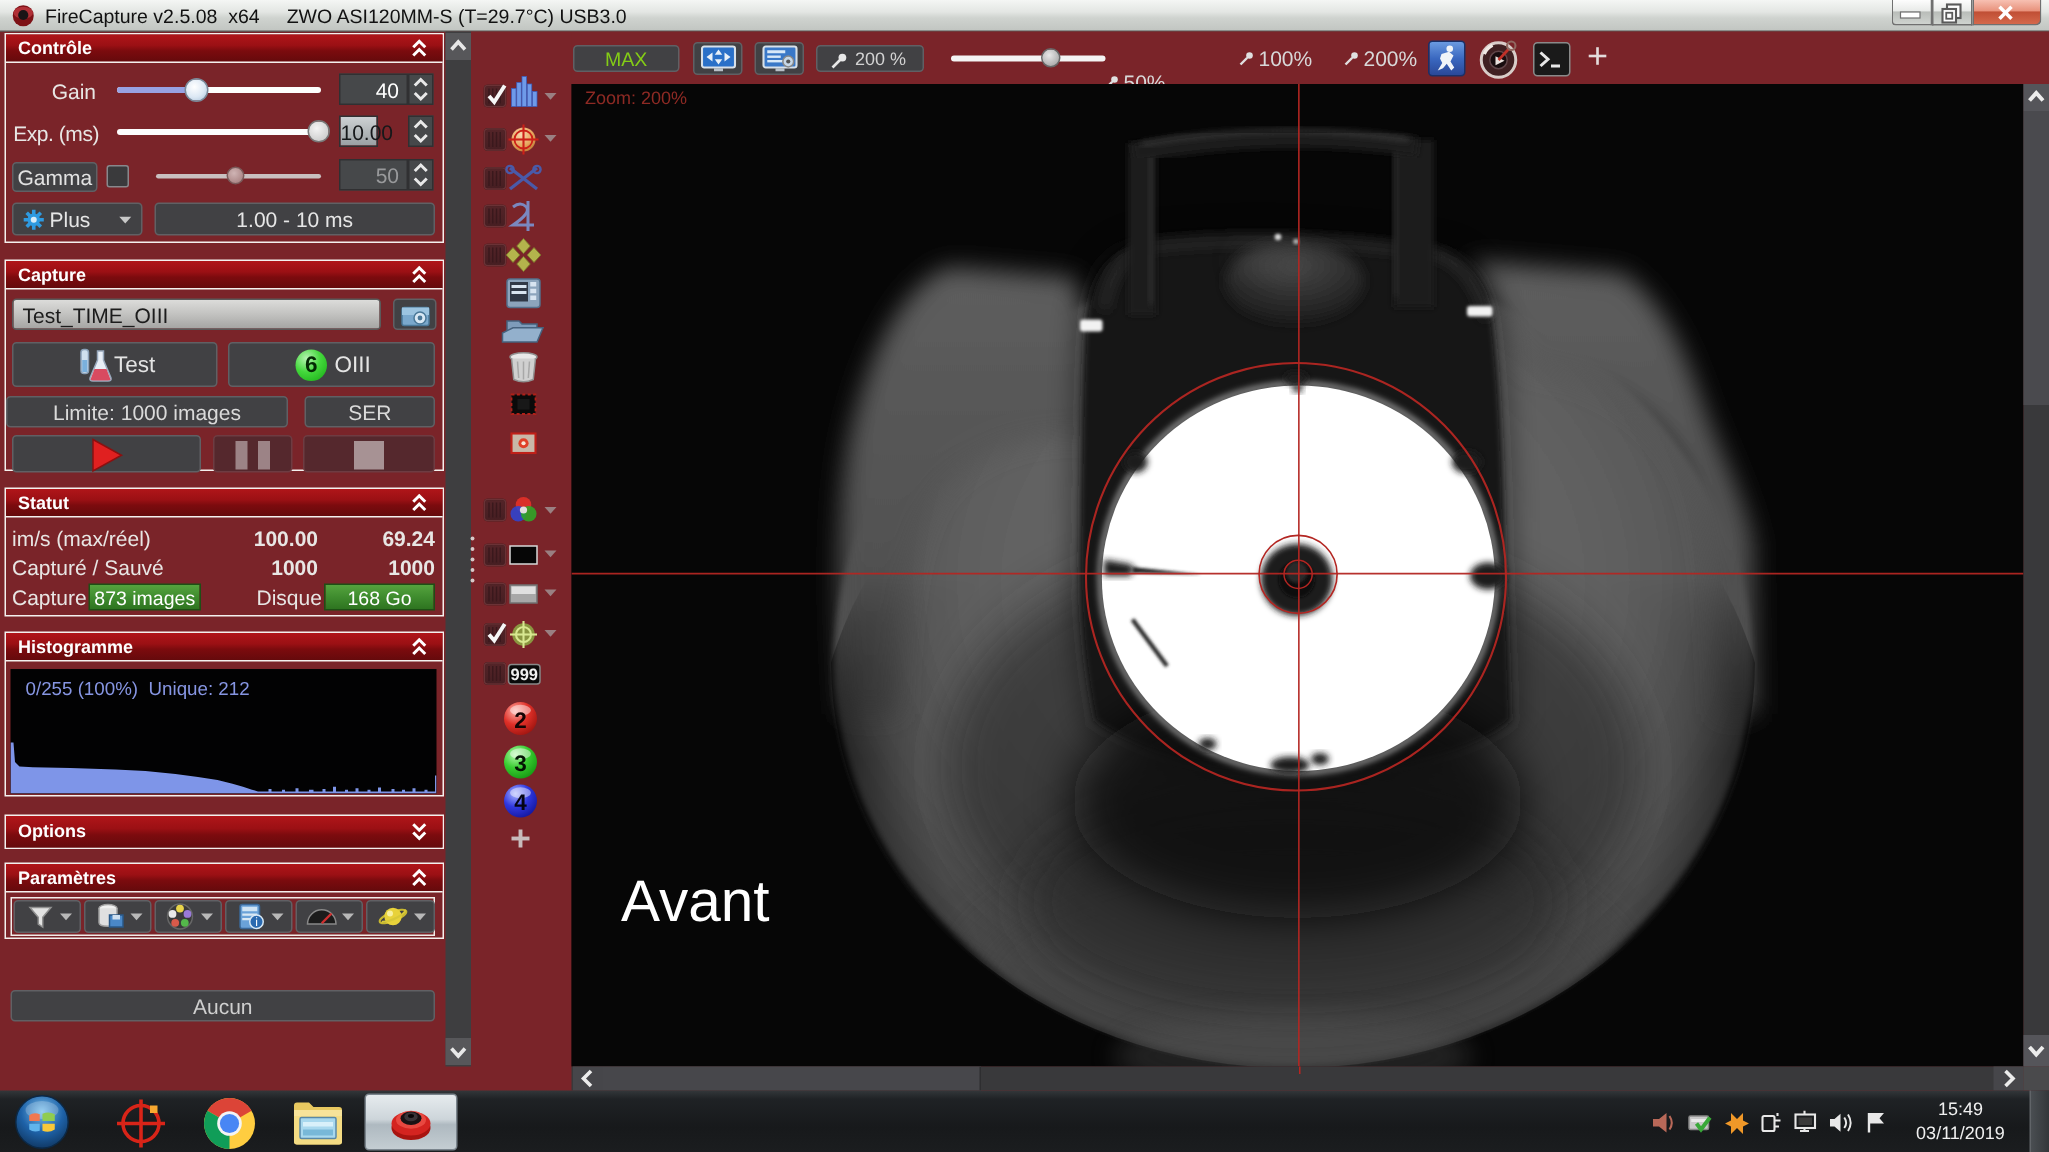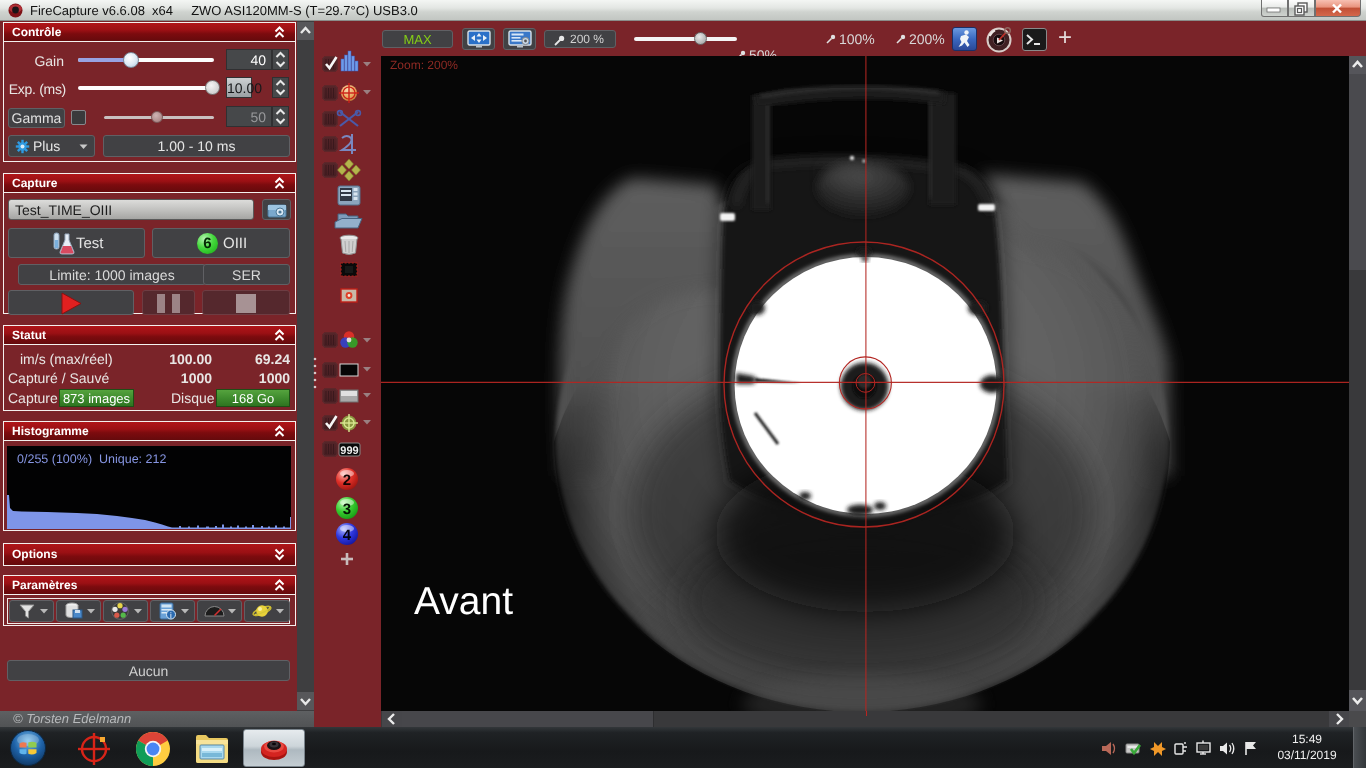--- a/index.html
+++ b/index.html
@@ -38,21 +38,21 @@
 
 #statusbar{left:0;top:711px;width:314px;height:17px;background:linear-gradient(180deg,#5e6062 0%,#505254 100%);color:#b8babc;font-style:italic;font-size:13px;line-height:16px;padding-left:13px;}
 
 #taskbar{left:0;top:727px;width:1366px;height:41px;background:linear-gradient(180deg,#33373a 0%,#1f2225 14%,#17191b 60%,#1b1d1f 100%);}
 </style></head>
 <body>
 <div id="root">
 <div class="abs dither" id="mainbg"></div>
 
 <div class="abs" id="titlebar"></div>
-<div class="abs" id="titletxt">FireCapture v6.6.08  x64     ZWO ASI120MM-S (T=29.7°C) USB3.0</div>
+<div class="abs" id="titletxt">FireCapture v2.5.08  x64     ZWO ASI120MM-S (T=29.7°C) USB3.0</div>
 <div class="abs" id="titleicon" style="left:8px;top:3px;width:15px;height:15px;"><svg width="15" height="15">
         <circle cx="7.5" cy="7.5" r="7" fill="#7d1216"></circle>
         <ellipse cx="7.5" cy="5.5" rx="6.5" ry="4" fill="#b03036"></ellipse>
         <circle cx="7.5" cy="7" r="3.4" fill="#1a1416"></circle>
       </svg></div>
 <div class="abs wbtn" id="btnmin"></div>
 <div class="abs wbtn" id="btnmax"></div>
 <div class="abs wbtn" id="btnclose"></div>
 <svg class="abs" style="left:1261px;top:0px;" width="100" height="17" viewBox="0 0 100 17">
  <rect x="6" y="8" width="13" height="4" fill="#ffffff" stroke="#707070" stroke-width="0.8"></rect>
@@ -132,39 +132,39 @@
         <rect x="5" y="1" width="5" height="16" rx="2" fill="#cfe0ef" stroke="#8aa0b8"></rect>
         <rect x="5.8" y="8" width="3.4" height="8" fill="#7ab0dd"></rect>
         <path d="M16 2 L20 2 L20 8 L25 20 Q25.5 22 23 22 L13 22 Q10.5 22 11 20 L16 8 Z" fill="#e8eef6" stroke="#98a8bc"></path>
         <path d="M14 14 L22 14 L24.5 20.5 Q25 21.6 23 21.6 L13 21.6 Q11 21.6 11.5 20.5 Z" fill="#d84a60"></path>
       </svg>
 </div>
 <div class="abs btn" style="left:152px;top:228px;width:138px;height:30px;line-height:29px;font-size:15px;text-align:left;padding-left:70px;color:#e4e4e4;">OIII
  <div style="position:absolute;left:44px;top:4px;width:21px;height:21px;border-radius:50%;background:radial-gradient(circle at 35% 28%,#b6f4b2 0%,#44d83c 45%,#14a812 100%);color:#062;"></div>
  <div style="position:absolute;left:44px;top:4px;width:21px;height:22px;color:#042a04;font-size:15px;font-weight:bold;text-align:center;line-height:21px;">6</div>
 </div>
-<div class="abs btn" style="left:18px;top:264px;width:188px;height:21px;line-height:20px;font-size:14px;color:#dadada;">Limite: 1000 images</div>
+<div class="abs btn" style="left:4px;top:264px;width:188px;height:21px;line-height:20px;font-size:14px;color:#dadada;">Limite: 1000 images</div>
 <div class="abs btn" style="left:203px;top:264px;width:87px;height:21px;line-height:20px;font-size:14px;color:#dadada;">SER</div>
 <div class="abs btn" style="left:8px;top:290px;width:126px;height:25px;"><svg width="24" height="25" viewBox="0 0 24 25" style="margin-top:0px;">
         <path d="M3 2 L22 12.5 L3 23 Z" fill="#e02020" stroke="#8a1010"></path>
       </svg></div>
 <div class="abs" style="left:142px;top:290px;width:53px;height:25px;background:#55282d;border:1px solid #6e3c42;border-radius:3px;">
  <div style="position:absolute;left:14px;top:3px;width:8px;height:19px;background:#b4a2a4;opacity:0.75;"></div>
  <div style="position:absolute;left:29px;top:3px;width:8px;height:19px;background:#b4a2a4;opacity:0.75;"></div>
 </div>
 <div class="abs" style="left:202px;top:290px;width:88px;height:25px;background:#55282d;border:1px solid #6e3c42;border-radius:3px;">
  <div style="position:absolute;left:33px;top:3px;width:20px;height:19px;background:#bcacae;opacity:0.8;"></div>
 </div>
 
 <div class="abs panel" style="top:325px;height:86px;">
  <div class="phead">Statut<svg class="chev" viewBox="0 0 11 13">
           <path d="M1.5 5.5 L5.5 1.5 L9.5 5.5 M1.5 11 L5.5 7 L9.5 11" stroke="#fff" stroke-width="2" fill="none"></path>
         </svg></div>
 </div>
-<div class="abs lbl" style="left:20px;top:351px;">im/s (max/réel)</div>
+<div class="abs lbl" style="left:8px;top:351px;">im/s (max/réel)</div>
 <div class="abs lbl" style="left:120px;top:351px;width:92px;text-align:right;font-weight:bold;">100.00</div>
 <div class="abs lbl" style="left:200px;top:351px;width:90px;text-align:right;font-weight:bold;">69.24</div>
 <div class="abs lbl" style="left:8px;top:370px;">Capturé / Sauvé</div>
 <div class="abs lbl" style="left:120px;top:370px;width:92px;text-align:right;font-weight:bold;">1000</div>
 <div class="abs lbl" style="left:200px;top:370px;width:90px;text-align:right;font-weight:bold;">1000</div>
 <div class="abs lbl" style="left:8px;top:390px;">Capture</div>
 <div class="abs" style="left:59px;top:389px;width:75px;height:18px;background:linear-gradient(180deg,#55a33e 0%,#3f8c2e 50%,#2e7420 100%);border:1px solid #1e4f15;color:#fff;font-size:13px;text-align:center;line-height:17px;">873 images</div>
 <div class="abs lbl" style="left:171px;top:390px;">Disque</div>
 <div class="abs" style="left:216px;top:389px;width:74px;height:18px;background:linear-gradient(180deg,#55a33e 0%,#3f8c2e 50%,#2e7420 100%);border:1px solid #1e4f15;color:#fff;font-size:13px;text-align:center;line-height:17px;">168 Go</div>
 
@@ -620,21 +620,20 @@
 <div class="abs" id="hscroll"></div>
 <div class="abs" style="left:382px;top:711px;width:20px;height:16px;background:#46464a;"><svg width="20" height="16">
         <path d="M12 3 L7 8 L12 13" stroke="#ececec" stroke-width="2.4" fill="none"></path>
       </svg></div>
 <div class="abs" style="left:402px;top:711px;width:252px;height:16px;background:#47474b;border-right:1px solid #2e2e30;"></div>
 <div class="abs" style="left:1329px;top:711px;width:20px;height:16px;background:#46464a;"><svg width="20" height="16">
         <path d="M8 3 L13 8 L8 13" stroke="#ececec" stroke-width="2.4" fill="none"></path>
       </svg></div>
 <div class="abs" style="left:865.5px;top:711px;width:1.5px;height:5px;background:#bc2420;"></div>
 <div class="abs" id="corner"></div>
-<div class="abs" id="statusbar">© Torsten Edelmann</div>
 <div class="abs" id="taskbar"></div>
 
 <div class="abs" style="left:9px;top:729px;width:38px;height:38px;">
 <svg width="38" height="38" viewBox="0 0 38 38">
  <defs>
           <radialGradient id="orb" cx="0.5" cy="0.3" r="0.8">
             <stop offset="0" stop-color="#7cc0ec"></stop>
             <stop offset="0.5" stop-color="#1e62a8"></stop>
             <stop offset="1" stop-color="#0c2c50"></stop>
           </radialGradient>

